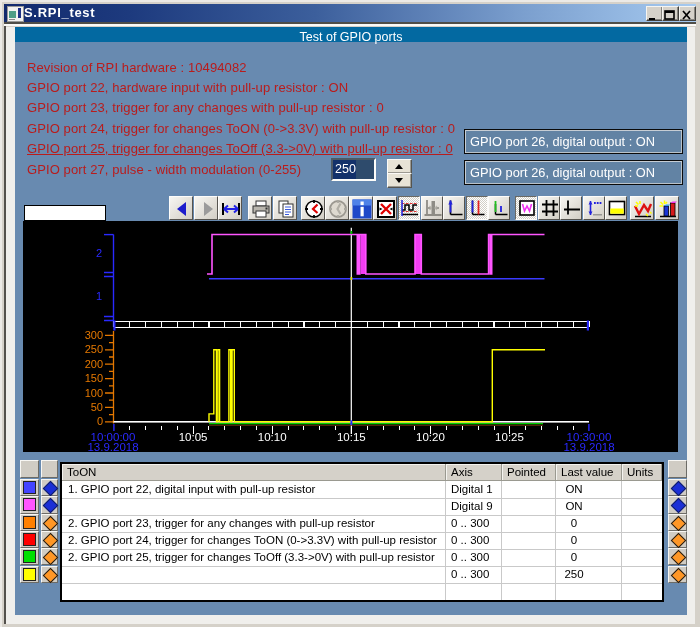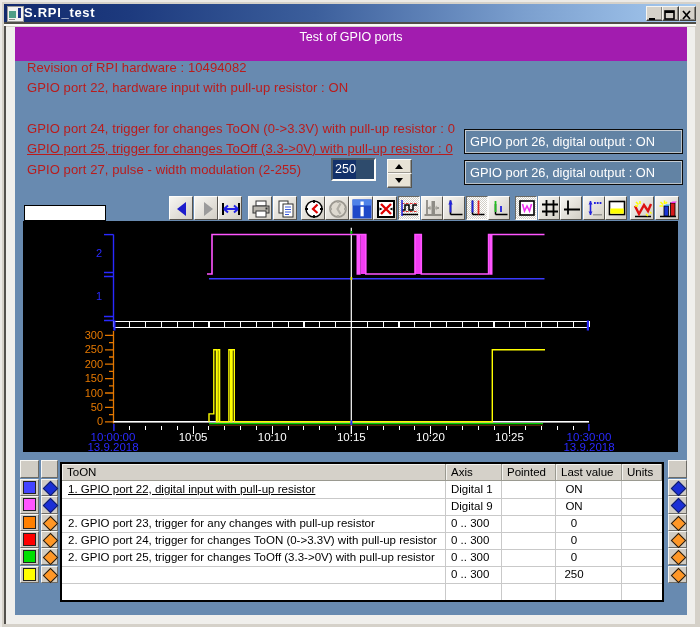--- a/index.html
+++ b/index.html
@@ -14,21 +14,21 @@
 #tdivider2{left:4px;top:24px;width:692px;height:2px;background:#fbfaf7;}
 #ticon{left:7px;top:6px;width:15px;height:14px;background:#f2f2f0;border:1px solid #9a9a98;}
 #ticon .g{position:absolute;left:1px;top:4px;width:7px;height:7px;background:#4e9e86;}
 #ticon .b{position:absolute;left:10px;top:1px;width:3px;height:10px;background:#1e3286;}
 #ticon .d{position:absolute;left:1px;top:12px;width:6px;height:1px;background:#8a8a8a;}
 #ttext{left:24px;top:5px;color:#fff;font-size:13px;font-weight:bold;letter-spacing:.7px;}
 .capbtn{position:absolute;top:6px;width:15px;height:13px;background:#d5d1c9;border-top:1px solid #f5f4f0;border-left:1px solid #f5f4f0;border-right:1px solid #403f3c;border-bottom:1px solid #403f3c;box-shadow:inset -1px -1px 0 #87857f;}
 
 #client{left:5px;top:27px;width:690px;height:597px;background:#f0efec;}
 #panel{left:15px;top:27px;width:672px;height:588px;background:#688ab0;}
-#phead{left:15px;top:27px;width:672px;height:34px;background:#a21caf;color:#fff;font-size:12.5px;text-align:center;line-height:21px;}
+#phead{left:15px;top:27px;width:672px;height:15px;background:#0369a1;color:#fff;font-size:12.5px;text-align:center;line-height:21px;}
 .pline{position:absolute;left:27px;color:#b91c1c;font-size:13px;letter-spacing:.1px;white-space:pre;text-align:right;}
 .gbox{position:absolute;left:464px;width:219px;height:25px;background:#6283a4;border:1px solid #0a0a0a;box-shadow:inset 1px 1px 0 #c6cdd4,inset -1px -1px 0 #b9c2ca;color:#fff;font-size:12.8px;line-height:23px;padding-left:5px;box-sizing:border-box;}
 
 #sedit{left:331px;top:158px;width:45px;height:23px;box-sizing:border-box;background:#2e4b6c;border-top:2px solid #4c5a66;border-left:2px solid #4c5a66;border-right:2px solid #fdfdfa;border-bottom:2px solid #fdfdfa;}
 #sel250{left:333px;top:160px;width:23px;height:19px;background:#13316a;}
 #t250{left:335px;top:162px;color:#fff;font-size:12.5px;}
 .spin{position:absolute;left:387px;width:23px;height:13px;background:#e7e3d6;border-top:1px solid #fbfaf6;border-left:1px solid #fbfaf6;border-right:1px solid #55544f;border-bottom:1px solid #55544f;box-shadow:inset -1px -1px 0 #9c9a92;}
 .spin .tri{position:absolute;left:7px;width:0;height:0;}
 
 #tfield{left:24px;top:205px;width:80px;height:14px;background:#fff;border:1px solid #000;}
@@ -73,23 +73,24 @@
         <rect x="2" y="1" width="9" height="8" fill="none" stroke="#000" stroke-width="1.6"></rect>
         <rect x="2" y="1" width="9" height="2" fill="#000"></rect>
       </svg></div>
 <div class="capbtn" style="left:679px;"><svg width="13" height="11">
         <path d="M3 1 L10 9 M10 1 L3 9" stroke="#000" stroke-width="1.7"></path>
       </svg></div>
 <div class="abs" id="panel"></div>
 <div class="abs" id="phead">Test of GPIO ports</div>
 <div class="pline" style="top:59.5px;">Revision of RPI hardware : 10494082</div>
 <div class="pline" style="top:79.5px;">GPIO port 22, hardware input with pull-up resistor : ON</div>
+<div class="pline" style="top:100px;">GPIO port 23, trigger for any changes with pull-up resistor : 0</div>
 <div class="pline" style="top:120.5px;">GPIO port 24, trigger for changes ToON (0-&gt;3.3V) with pull-up resistor : 0</div>
 <div class="pline" style="top:141px;text-decoration:underline;">GPIO port 25, trigger for changes ToOff (3.3-&gt;0V) with pull-up resistor : 0</div>
-<div class="pline" style="top:161.5px;">GPIO port 27, pulse - width modulation (2-255)</div>
+<div class="pline" style="top:161.5px;">GPIO port 27, pulse - width modulation (0-255)</div>
 <div class="gbox" style="top:129px;">GPIO port 26, digital output : ON</div>
 <div class="gbox" style="top:160px;">GPIO port 26, digital output : ON</div>
 <div class="abs" id="sedit"></div>
     <div class="abs" id="sel250"></div>
     <div class="abs" id="t250">250</div>
 <div class="spin" style="top:158.5px;">
       <div class="tri" style="top:4px;border-left:4.5px solid transparent;border-right:4.5px solid transparent;border-bottom:5px solid #000;"></div>
     </div>
 <div class="spin" style="top:172.5px;">
       <div class="tri" style="top:4px;border-left:4.5px solid transparent;border-right:4.5px solid transparent;border-top:5px solid #000;"></div>
@@ -358,21 +359,21 @@
 <div class="tv" style="left:383px;top:17px;height:119px;"></div>
 <div class="tv" style="left:439px;top:17px;height:119px;"></div>
 <div class="tv" style="left:493px;top:17px;height:119px;"></div>
 <div class="tv" style="left:559px;top:17px;height:119px;"></div>
 <div class="rowline" style="top:33.8px;"></div>
 <div class="rowline" style="top:50.8px;"></div>
 <div class="rowline" style="top:67.8px;"></div>
 <div class="rowline" style="top:84.8px;"></div>
 <div class="rowline" style="top:101.9px;"></div>
 <div class="rowline" style="top:118.9px;"></div>
-<div class="cell" style="left:6px;top:16.8px;text-decoration:underline;">1. GPIO port 22, digital input with pull-up resistor</div>
+<div class="cell" style="left:6px;top:16.8px;">1. GPIO port 22, digital input with pull-up resistor</div>
 <div class="cell" style="left:389px;top:16.8px;">Digital 1</div>
 <div class="cell" style="left:482px;top:16.8px;width:60px;text-align:center;">ON</div>
 <div class="cell" style="left:389px;top:33.8px;">Digital 9</div>
 <div class="cell" style="left:482px;top:33.8px;width:60px;text-align:center;">ON</div>
 <div class="cell" style="left:6px;top:50.8px;">2. GPIO port 23, trigger for any changes with pull-up resistor</div>
 <div class="cell" style="left:389px;top:50.8px;">0 .. 300</div>
 <div class="cell" style="left:482px;top:50.8px;width:60px;text-align:center;">0</div>
 <div class="cell" style="left:6px;top:67.8px;">2. GPIO port 24, trigger for changes ToON (0-&gt;3.3V) with pull-up resistor</div>
 <div class="cell" style="left:389px;top:67.8px;">0 .. 300</div>
 <div class="cell" style="left:482px;top:67.8px;width:60px;text-align:center;">0</div>

